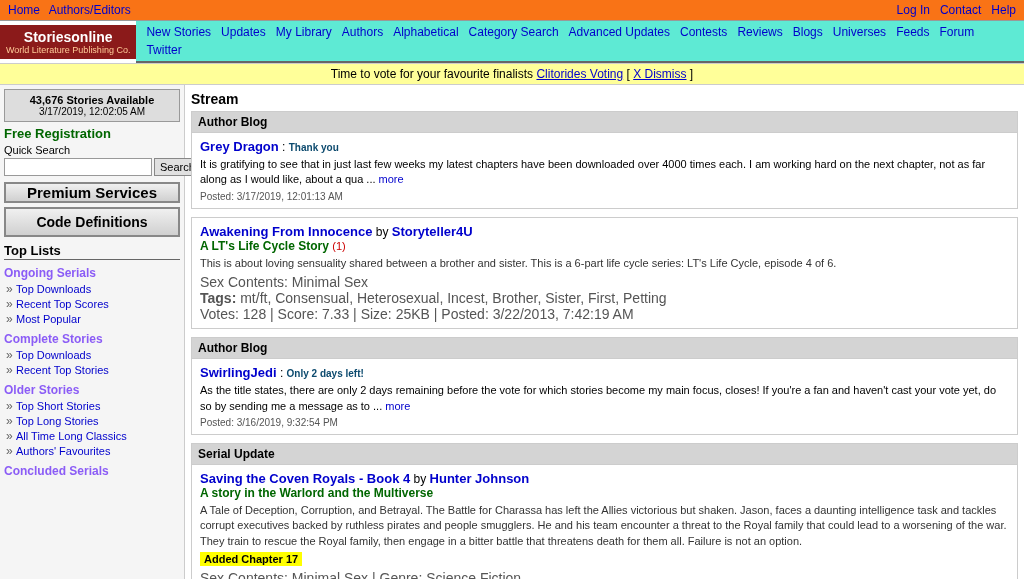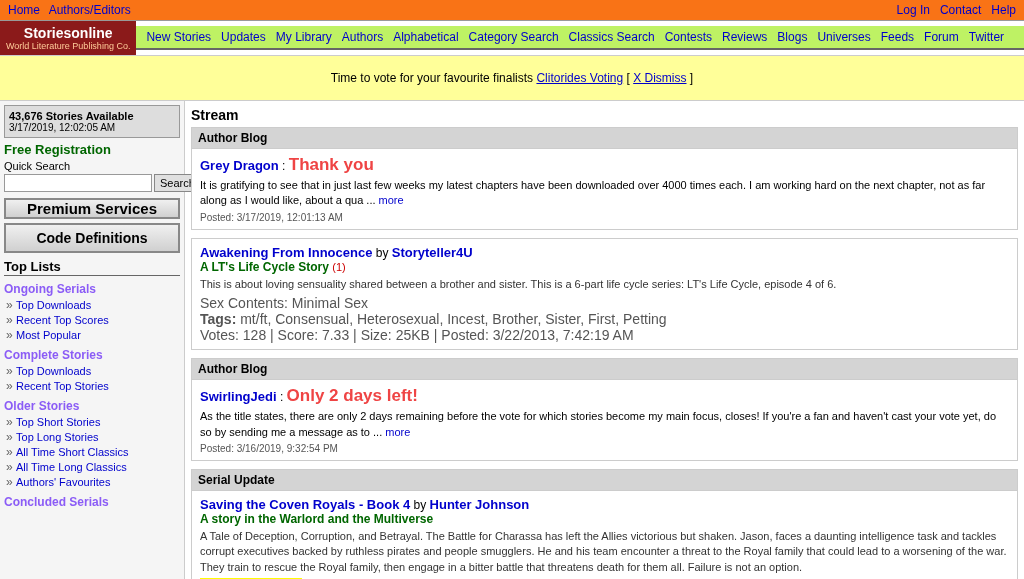--- a/index.html
+++ b/index.html
@@ -11,33 +11,33 @@
     #top-nav-right a { margin-right: 0; margin-left: 6px; }
     #top-nav-right { display: flex; gap: 4px; }
 
     
     #header { display: flex; align-items: center; background: #fff; border-bottom: 1px solid #ccc; }
     #logo { background: #8b1a1a; color: #fff; padding: 4px 6px; font-size: 11px; min-width: 100px; display: flex; flex-direction: column; align-items: center; }
     #logo .site-name { font-size: 14px; font-weight: bold; color: #fff; }
     #logo .tagline { font-size: 9px; color: #ffcc99; }
 
     
-    #main-nav { background: #bef264; border-bottom: 2px solid #666; padding: 3px 6px; display: flex; flex-wrap: wrap; gap: 2px; }
+    #main-nav { background: #5eead4; border-bottom: 2px solid #666; padding: 3px 6px; display: flex; flex-wrap: wrap; gap: 2px; }
     #main-nav a { color: #00c; text-decoration: none; font-size: 12px; padding: 1px 4px; }
 
     
-    #banner { background: #ffff99; border-bottom: 1px solid #ccc; text-align: center; padding: 15px; font-size: 12px; }
+    #banner { background: #ffff99; border-bottom: 1px solid #ccc; text-align: center; padding: 3px; font-size: 12px; }
     #banner a { color: #00c; }
 
     
     #content { display: flex; }
 
     
     #sidebar { width: 185px; min-width: 185px; border-right: 1px solid #ccc; padding: 4px; background: #f5f5f5; }
-    #sidebar .stats { background: #ddd; border: 1px solid #999; padding: 4px; margin-bottom: 4px; font-size: 11px; font-weight: bold; }
+    #sidebar .stats { background: #ddd; border: 1px solid #999; text-align: center; padding: 4px; margin-bottom: 4px; font-size: 11px; font-weight: bold; }
     #sidebar .stats .date { font-weight: normal; font-size: 10px; }
     #sidebar .free-reg { color: #006600; font-size: 13px; font-weight: bold; text-decoration: none; display: block; margin-bottom: 3px; }
     #sidebar .quick-search-label { font-size: 11px; margin-bottom: 2px; }
     #sidebar .search-row { display: flex; gap: 2px; margin-bottom: 6px; }
     #sidebar .search-row input { flex: 1; border: 1px solid #999; padding: 2px; font-size: 11px; }
     #sidebar .search-row button { background: #e0e0e0; border: 1px solid #888; padding: 2px 5px; font-size: 11px; cursor: pointer; }
     #sidebar .premium-btn { background: linear-gradient(#f0f0f0, #d0d0d0); border: 2px solid #888; text-align: center; font-size: 15px; font-weight: bold; margin-bottom: 4px; cursor: pointer; display: block; text-decoration: none; color: #000; }
     #sidebar .code-def-btn { background: linear-gradient(#f0f0f0, #d0d0d0); border: 2px solid #888; text-align: center; padding: 5px; font-size: 14px; font-weight: bold; margin-bottom: 6px; cursor: pointer; display: block; text-decoration: none; color: #000; }
     #sidebar .section-title { font-size: 13px; font-weight: bold; border-bottom: 1px solid #666; margin-bottom: 3px; padding-bottom: 1px; }
     #sidebar .sub-section { font-size: 12px; font-weight: bold; margin-top: 6px; margin-bottom: 2px; color: #8b5cf6; }
@@ -46,21 +46,21 @@
     #sidebar ul li a { color: #00c; text-decoration: none; font-size: 11px; }
     #sidebar ul li::before { content: "» "; color: #666; }
 
     
     #main { flex: 1; padding: 6px; }
     #main .stream-title { font-size: 14px; font-weight: bold; margin-bottom: 4px; }
     .section-box { border: 1px solid #ccc; margin-bottom: 8px; }
     .section-header { background: #d4d4d4; border-bottom: 1px solid #ccc; padding: 3px 6px; font-size: 12px; font-weight: bold; }
     .section-body { padding: 6px 8px; background: #fff; }
     .author-name { color: #00c; font-size: 13px; font-weight: bold; text-decoration: none; }
-    .blog-title { color: #ef4444; font-size: 17px; font-weight: bold; text-decoration: none; }
+    .blog-title { color: #0c4a6e; font-size: 10px; font-weight: bold; text-decoration: none; }
     .blog-text { font-size: 11px; margin-top: 3px; line-height: 1.4; }
     .more-link { color: #00c; text-decoration: none; }
     .posted-date { font-size: 10px; color: #555; margin-top: 3px; }
     .story-title { color: #00c; font-size: 13px; font-weight: bold; text-decoration: none; }
     .story-sub-title { color: #006600; font-size: 12px; font-weight: bold; text-decoration: none; display: inline; }
     .story-desc { font-size: 11px; margin-top: 3px; line-height: 1.4; color: #333; }
     .story-meta { font-size: 14px; color: #555; margin-top: 3px; }
     .story-meta span { color: #555; }
     .story-meta .tags-label { font-weight: bold; }
     .added-chapter { background: #ffff00; display: inline-block; padding: 1px 4px; font-size: 11px; font-weight: bold; margin-top: 3px; }
@@ -88,21 +88,21 @@
     <span class="tagline">World Literature Publishing Co.</span>
   </div>
   <div style="flex:1;">
     <div id="main-nav">
       <a href="#">New Stories</a>
       <a href="#">Updates</a>
       <a href="#">My Library</a>
       <a href="#">Authors</a>
       <a href="#">Alphabetical</a>
       <a href="#">Category Search</a>
-      <a href="#">Classics Search</a>
+      <a href="#">Advanced Updates</a>
       <a href="#">Contests</a>
       <a href="#">Reviews</a>
       <a href="#">Blogs</a>
       <a href="#">Universes</a>
       <a href="#">Feeds</a>
       <a href="#">Forum</a>
       <a href="#">Twitter</a>
     </div>
   </div>
 </div>
@@ -143,21 +143,20 @@
     <div class="sub-section">Complete Stories</div>
     <ul>
       <li><a href="#">Top Downloads</a></li>
       <li><a href="#">Recent Top Stories</a></li>
     </ul>
 
     <div class="sub-section">Older Stories</div>
     <ul>
       <li><a href="#">Top Short Stories</a></li>
       <li><a href="#">Top Long Stories</a></li>
-      <li><a href="#">All Time Short Classics</a></li>
       <li><a href="#">All Time Long Classics</a></li>
       <li><a href="#">Authors' Favourites</a></li>
     </ul>
 
     <div class="sub-section">Concluded Serials</div>
   </div>
 
   <div id="main">
     <div class="stream-title">Stream</div>
 

